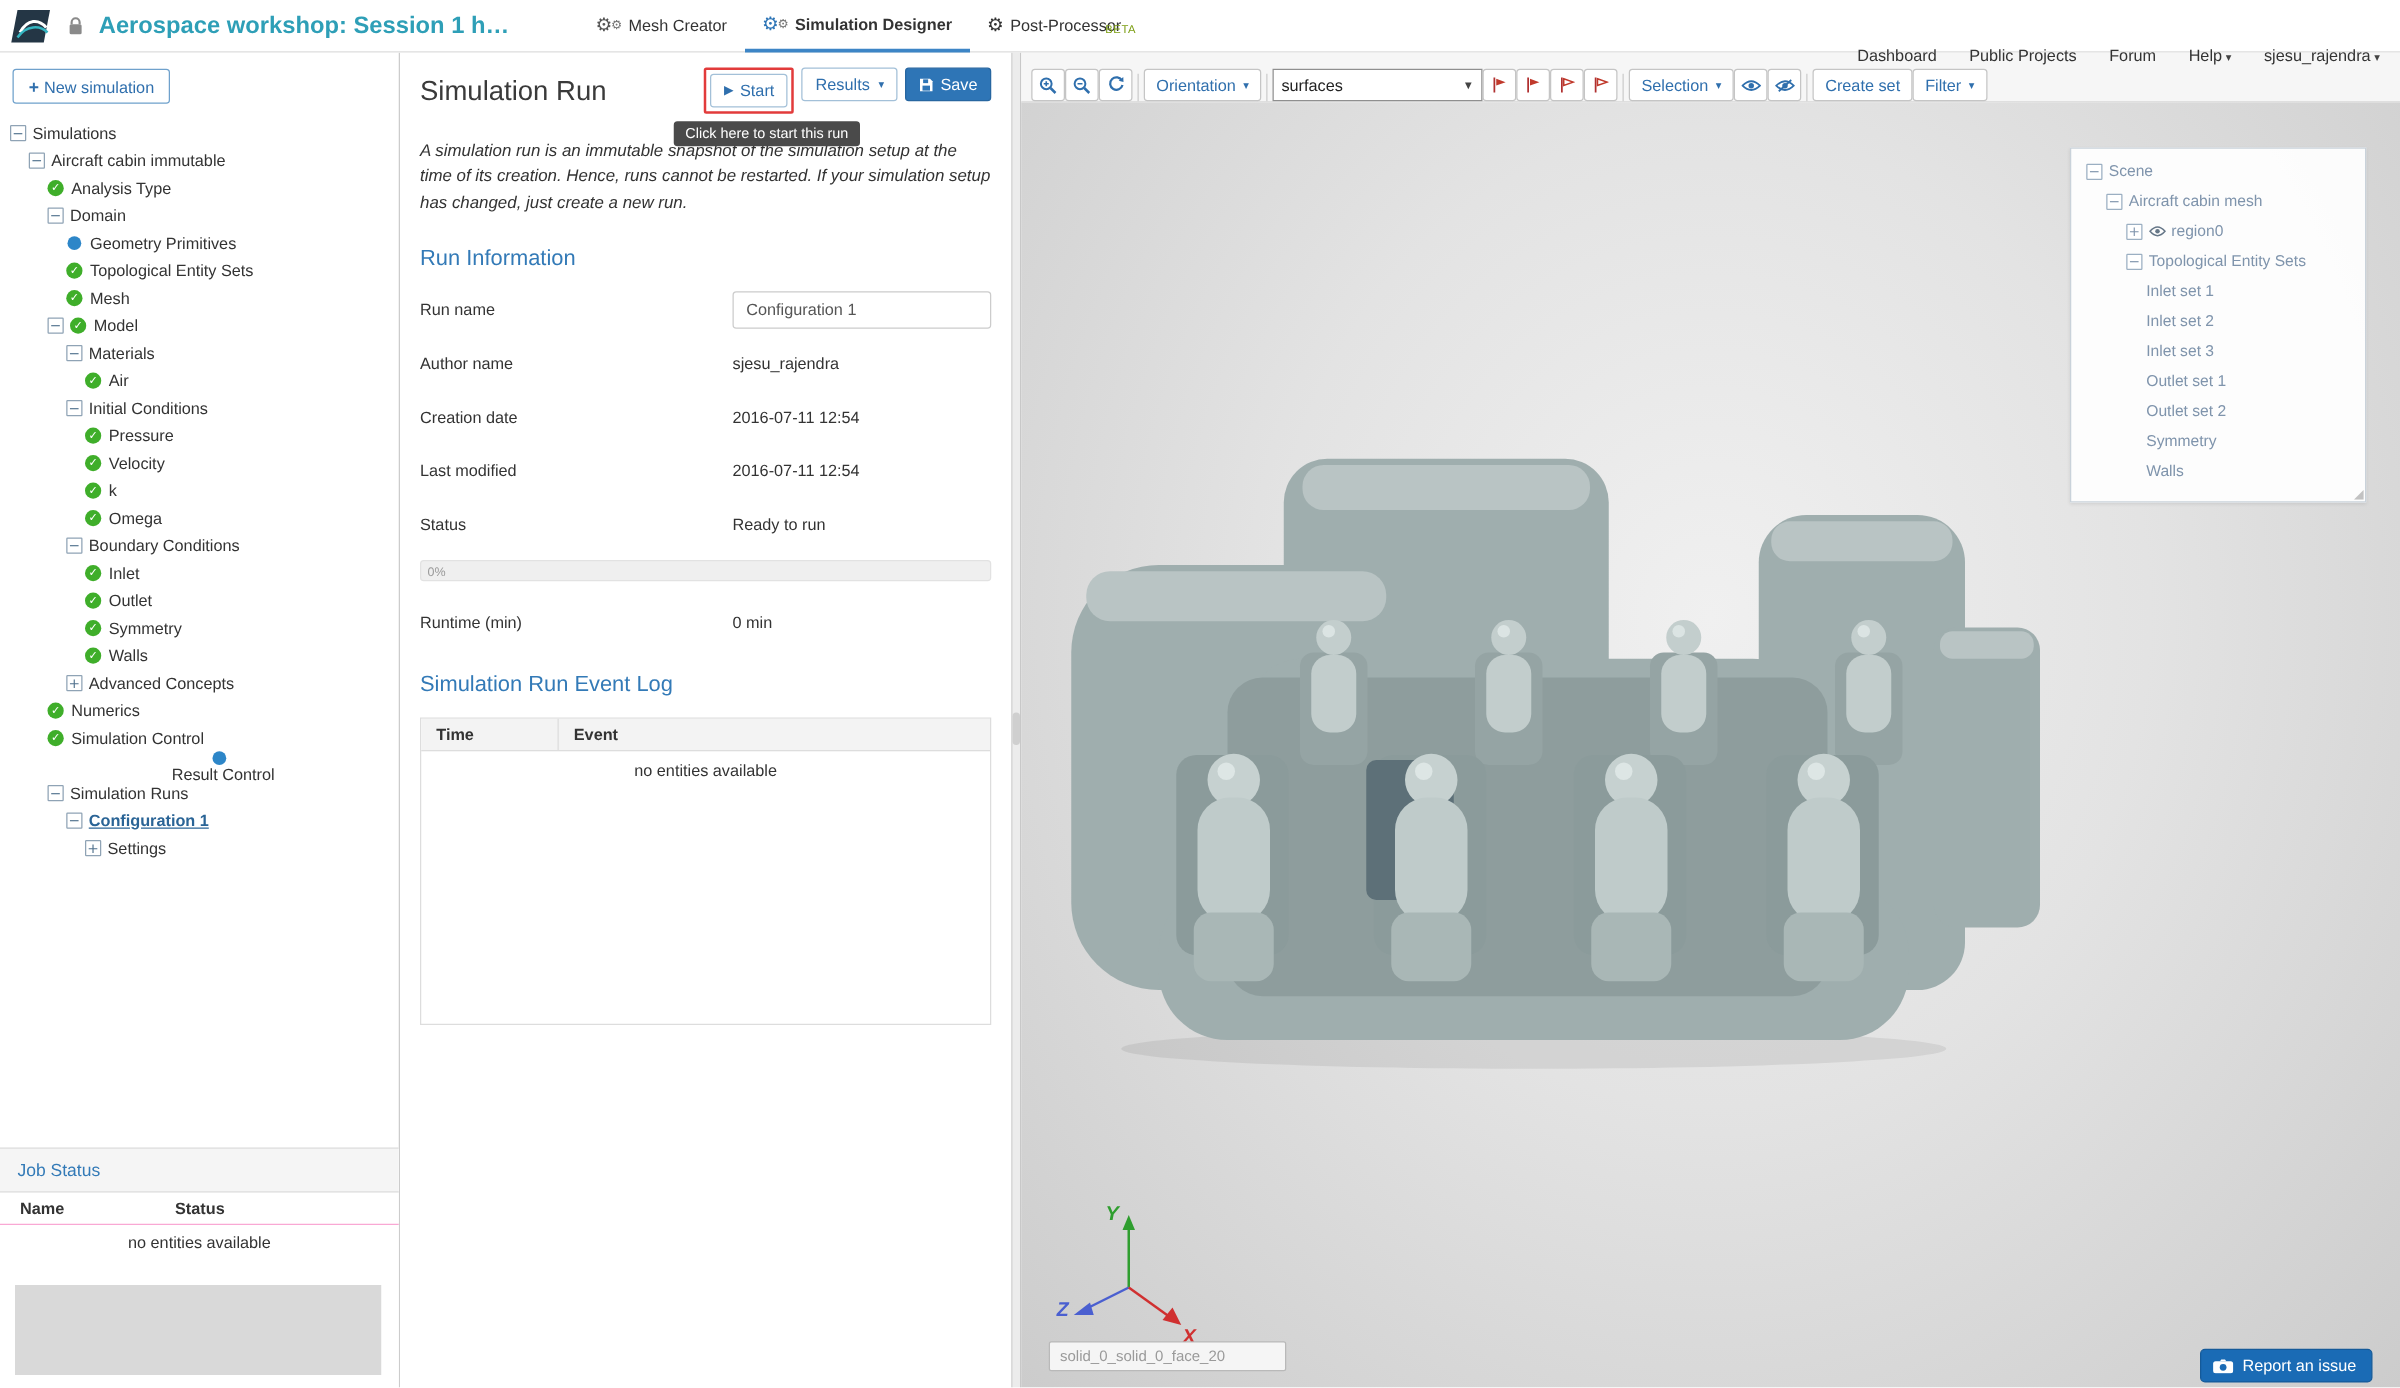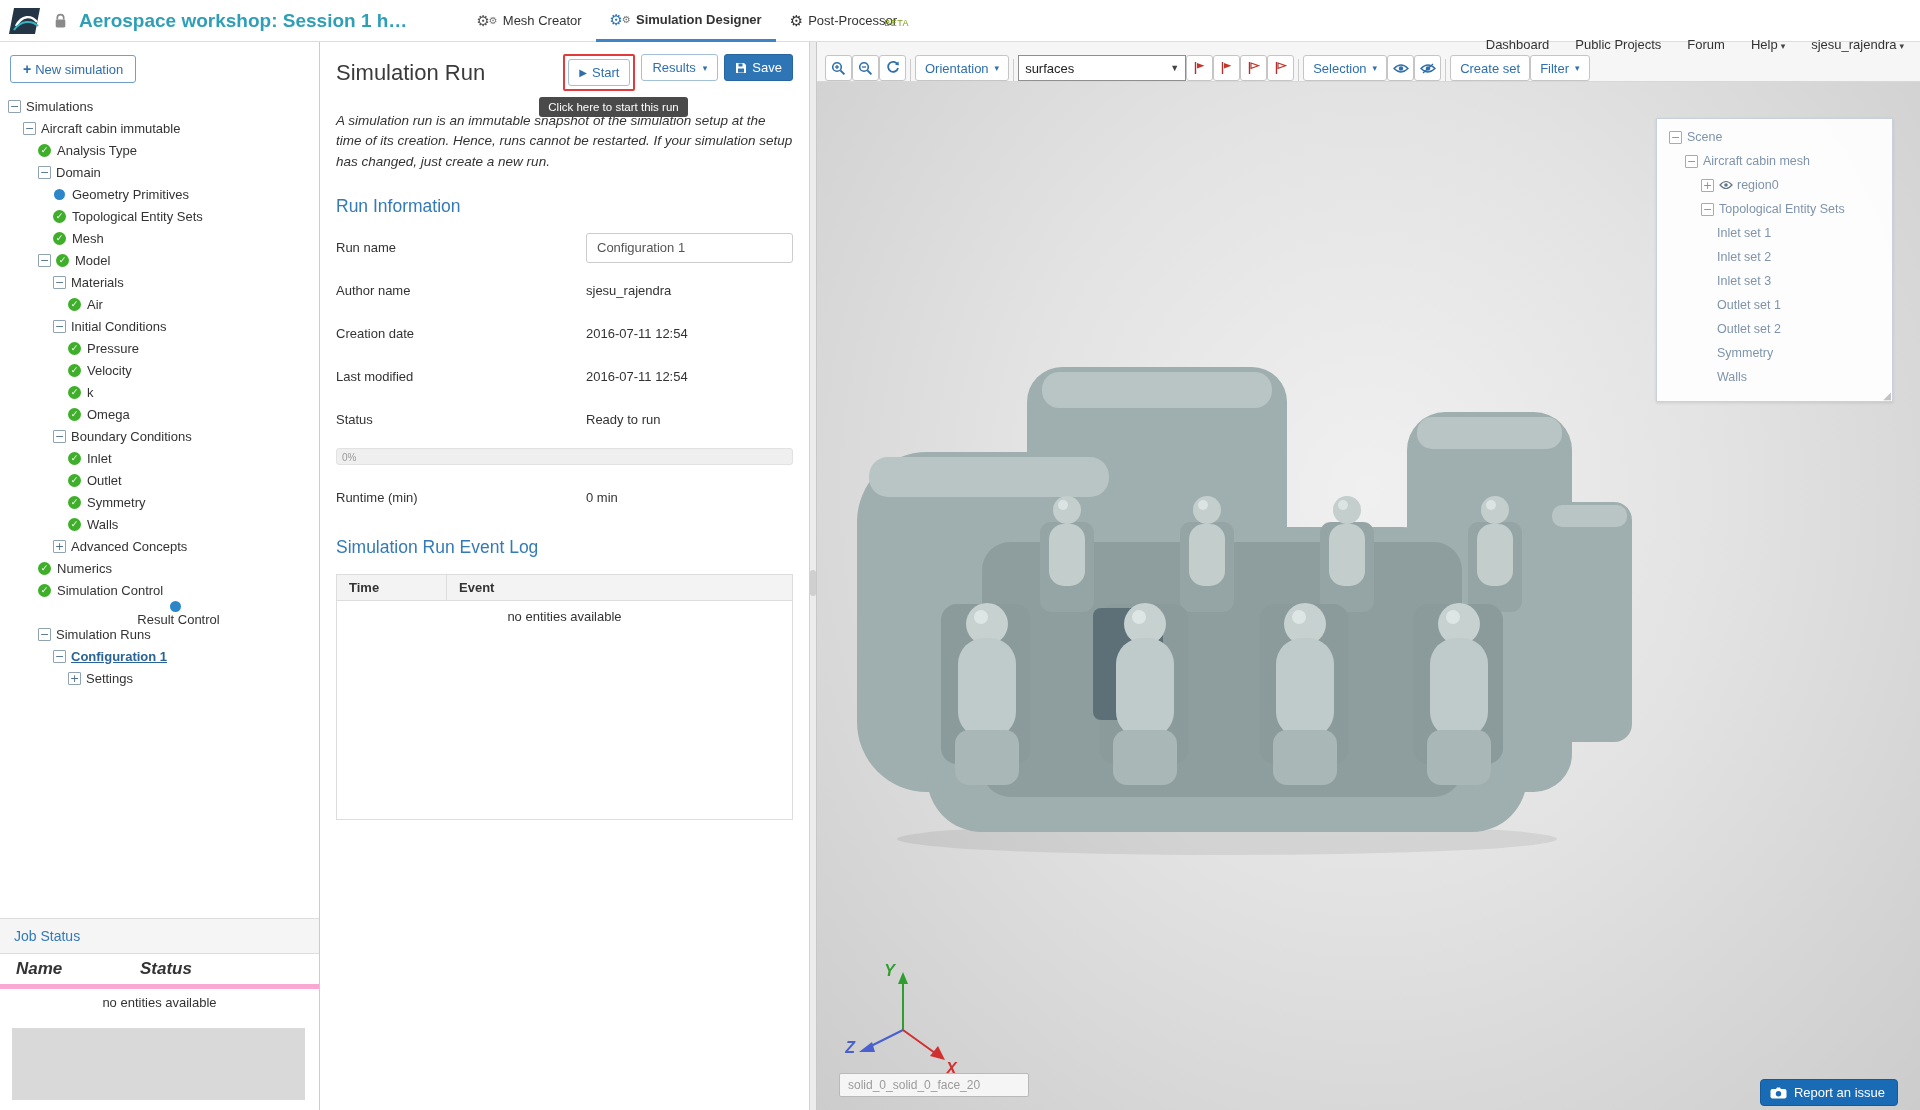--- a/index.html
+++ b/index.html
@@ -45,21 +45,21 @@
          line-height:13px; text-align:center; margin-right:6px; flex:none; font-weight:bold; }
   .dot { width:11px; height:11px; border-radius:50%; background:#2d86c8; margin:0 7px 0 1px; flex:none; }
   .tlabel { font-size:13px; color:#333; cursor:pointer; }
   .tbold { font-weight:bold; color:#2a6496; text-decoration:underline; }
   .eyemini { margin-right:4px; display:flex; align-items:center; cursor:pointer; }
 
   .job-status { position:absolute; left:0; right:0; bottom:0; height:192px; background:#fff; }
   .js-title { background:#f5f5f5; border-top:1px solid #ddd; border-bottom:1px solid #ddd;
               color:#337ab7; font-size:14px; padding:9px 14px; }
   .js-header { display:grid; grid-template-columns:124px 1fr; padding:5px 0 5px 16px; font-weight:bold;
-               font-size:17px; border-bottom:5px solid #f9a8d4;font-style:italic; }
+               font-size:13px; border-bottom:1px solid #f9a8d4; }
   .js-empty { text-align:center; font-size:13px; color:#333; padding-top:6px; }
   .js-gray { position:absolute; left:12px; right:14px; bottom:10px; height:72px; background:#d9d9d9; }
 
   
   .main-panel { position:absolute; left:320px; top:42px; width:489px; bottom:0; background:#fff;
                 padding:12px 16px; }
   .mp-head { display:flex; justify-content:space-between; align-items:flex-start; }
   .page-title { font-size:22px; font-weight:400; color:#3a3a3a; margin:6px 0 0; }
   .mp-actions { display:flex; gap:6px; align-items:flex-start; }
   .btn { display:inline-flex; align-items:center; gap:5px; font-size:13px; padding:5px 10px;

